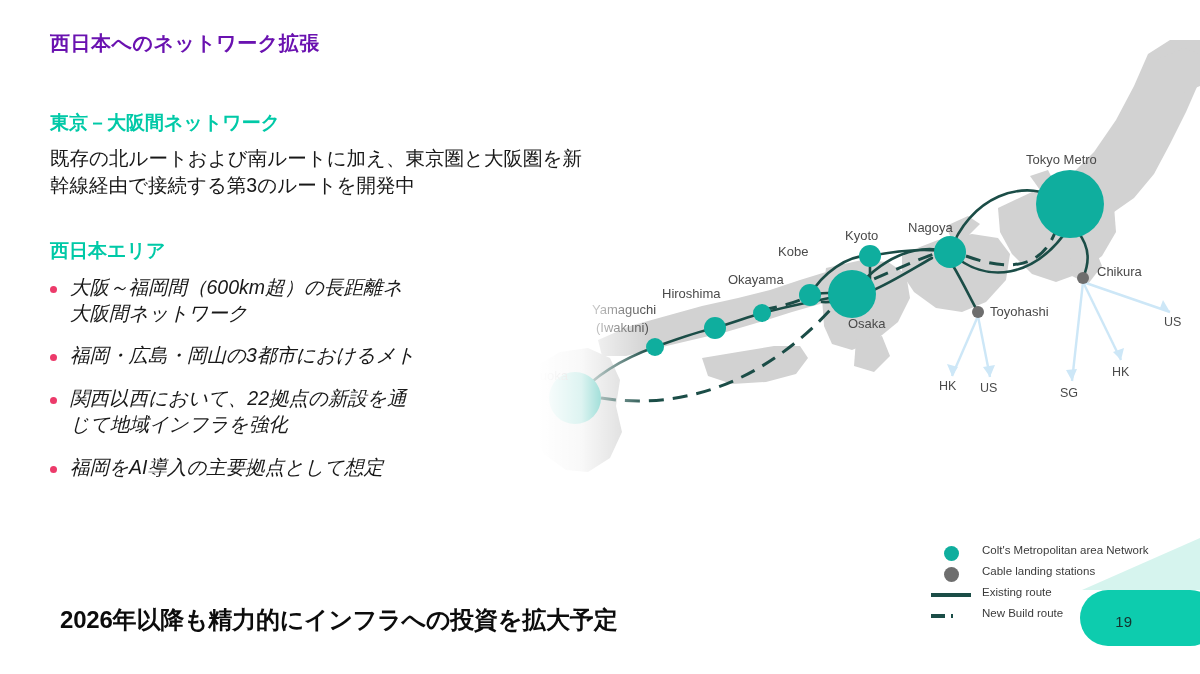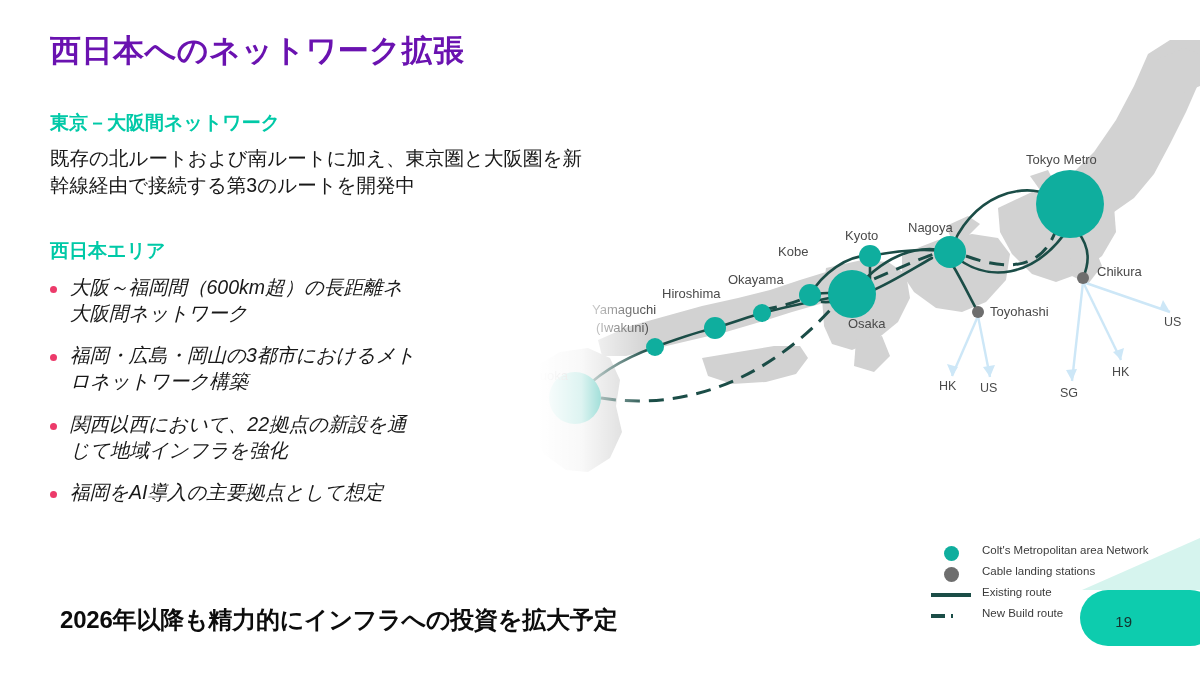--- a/index.html
+++ b/index.html
@@ -31,21 +31,21 @@
     position:absolute;
     left:470px;top:0;
     width:180px;height:600px;
     background:linear-gradient(to right,#ffffff 0%,#ffffff 38%,rgba(255,255,255,0.86) 62%,rgba(255,255,255,0.0) 100%);
     pointer-events:none;
   }
 
   
   #title{
     position:absolute;left:50px;top:30px;
-    font-size:31px;font-weight:bold;
+    font-size:20px;font-weight:bold;
     color:#6A12B0;
     letter-spacing:.5px;
     white-space:nowrap;
   }
   .sec-head{
     position:absolute;left:50px;
     font-size:19px;font-weight:bold;
     color:#00C9A7;
     white-space:nowrap;
   }
@@ -299,21 +299,20 @@
       <div class="bullet-dot"></div>
       <div class="bullet-text">
         <span>大阪～福岡間（600km超）の長距離ネ</span>
         <span>大阪間ネットワーク</span>
       </div>
     </div>
     <div class="bullet">
       <div class="bullet-dot"></div>
       <div class="bullet-text">
         <span>福岡・広島・岡山の3都市におけるメト</span>
-        <span>ロネットワーク構築</span>
       </div>
     </div>
     <div class="bullet">
       <div class="bullet-dot"></div>
       <div class="bullet-text">
         <span>関西以西において、22拠点の新設を通</span>
         <span>じて地域インフラを強化</span>
       </div>
     </div>
     <div class="bullet">

